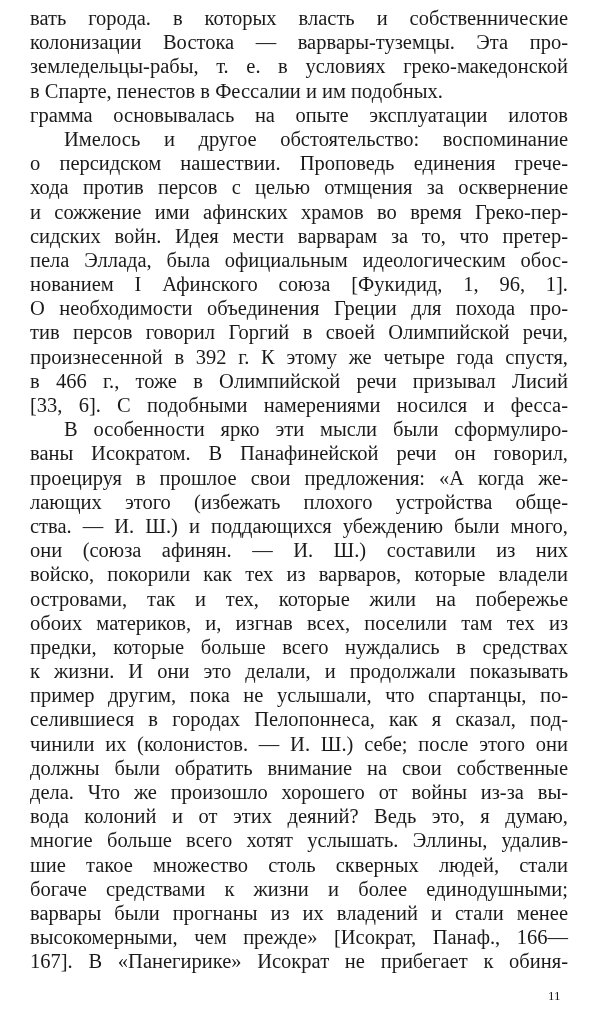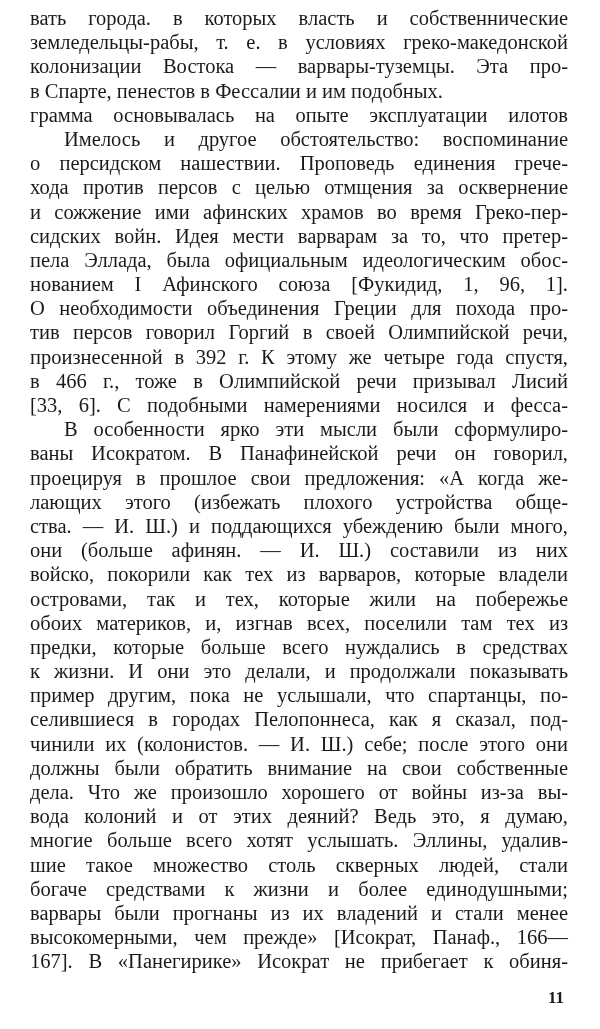--- a/index.html
+++ b/index.html
@@ -11,50 +11,50 @@
   }
   .line {
     display: block; height: 24.2px; line-height: 24.2px;
     white-space: nowrap; text-align: justify; text-align-last: justify;
   }
   .line.last { text-align-last: left; }
   .line.indent { padding-left: 34px; }
   .page-number {
     position: absolute; left: 548px; top: 988px;
     font-family: "Liberation Serif", "DejaVu Serif", serif;
-    font-size: 17px; font-weight: bold; color: #1a1a1a;
+    font-size: 13px; font-weight: normal; color: #1a1a1a;
   }
 </style>
 </head>
 <body>
 
 <div class="page" id="page-body">
     <span class="line">вать города. в которых власть и собственнические</span>
+    <span class="line">колонизации Востока — варвары-туземцы. Эта про-</span>
     <span class="line">земледельцы-рабы, т. е. в условиях греко-македонской</span>
-    <span class="line">колонизации Востока — варвары-туземцы. Эта про-</span>
     <span class="line last">в Спарте, пенестов в Фессалии и им подобных.</span>
     <span class="line">грамма основывалась на опыте эксплуатации илотов</span>
     <span class="line indent">Имелось и другое обстоятельство: воспоминание</span>
     <span class="line">о персидском нашествии. Проповедь единения грече-</span>
     <span class="line">хода против персов с целью отмщения за осквернение</span>
     <span class="line">и сожжение ими афинских храмов во время Греко-пер-</span>
     <span class="line">сидских войн. Идея мести варварам за то, что претер-</span>
     <span class="line">пела Эллада, была официальным идеологическим обос-</span>
     <span class="line">нованием I Афинского союза [Фукидид, 1, 96, 1].</span>
     <span class="line">О необходимости объединения Греции для похода про-</span>
     <span class="line">тив персов говорил Горгий в своей Олимпийской речи,</span>
     <span class="line">произнесенной в 392 г. К этому же четыре года спустя,</span>
     <span class="line">в 466 г., тоже в Олимпийской речи призывал Лисий</span>
     <span class="line">[33, 6]. С подобными намерениями носился и фесса-</span>
     <span class="line indent">В особенности ярко эти мысли были сформулиро-</span>
     <span class="line">ваны Исократом. В Панафинейской речи он говорил,</span>
     <span class="line">проецируя в прошлое свои предложения: «А когда же-</span>
     <span class="line">лающих этого (избежать плохого устройства обще-</span>
     <span class="line">ства. — И. Ш.) и поддающихся убеждению были много,</span>
-    <span class="line">они (больше афинян. — И. Ш.) составили из них</span>
+    <span class="line">они (союза афинян. — И. Ш.) составили из них</span>
     <span class="line">войско, покорили как тех из варваров, которые владели</span>
     <span class="line">островами, так и тех, которые жили на побережье</span>
     <span class="line">обоих материков, и, изгнав всех, поселили там тех из</span>
     <span class="line">предки, которые больше всего нуждались в средствах</span>
     <span class="line">к жизни. И они это делали, и продолжали показывать</span>
     <span class="line">пример другим, пока не услышали, что спартанцы, по-</span>
     <span class="line">селившиеся в городах Пелопоннеса, как я сказал, под-</span>
     <span class="line">чинили их (колонистов. — И. Ш.) себе; после этого они</span>
     <span class="line">должны были обратить внимание на свои собственные</span>
     <span class="line">дела. Что же произошло хорошего от войны из-за вы-</span>

